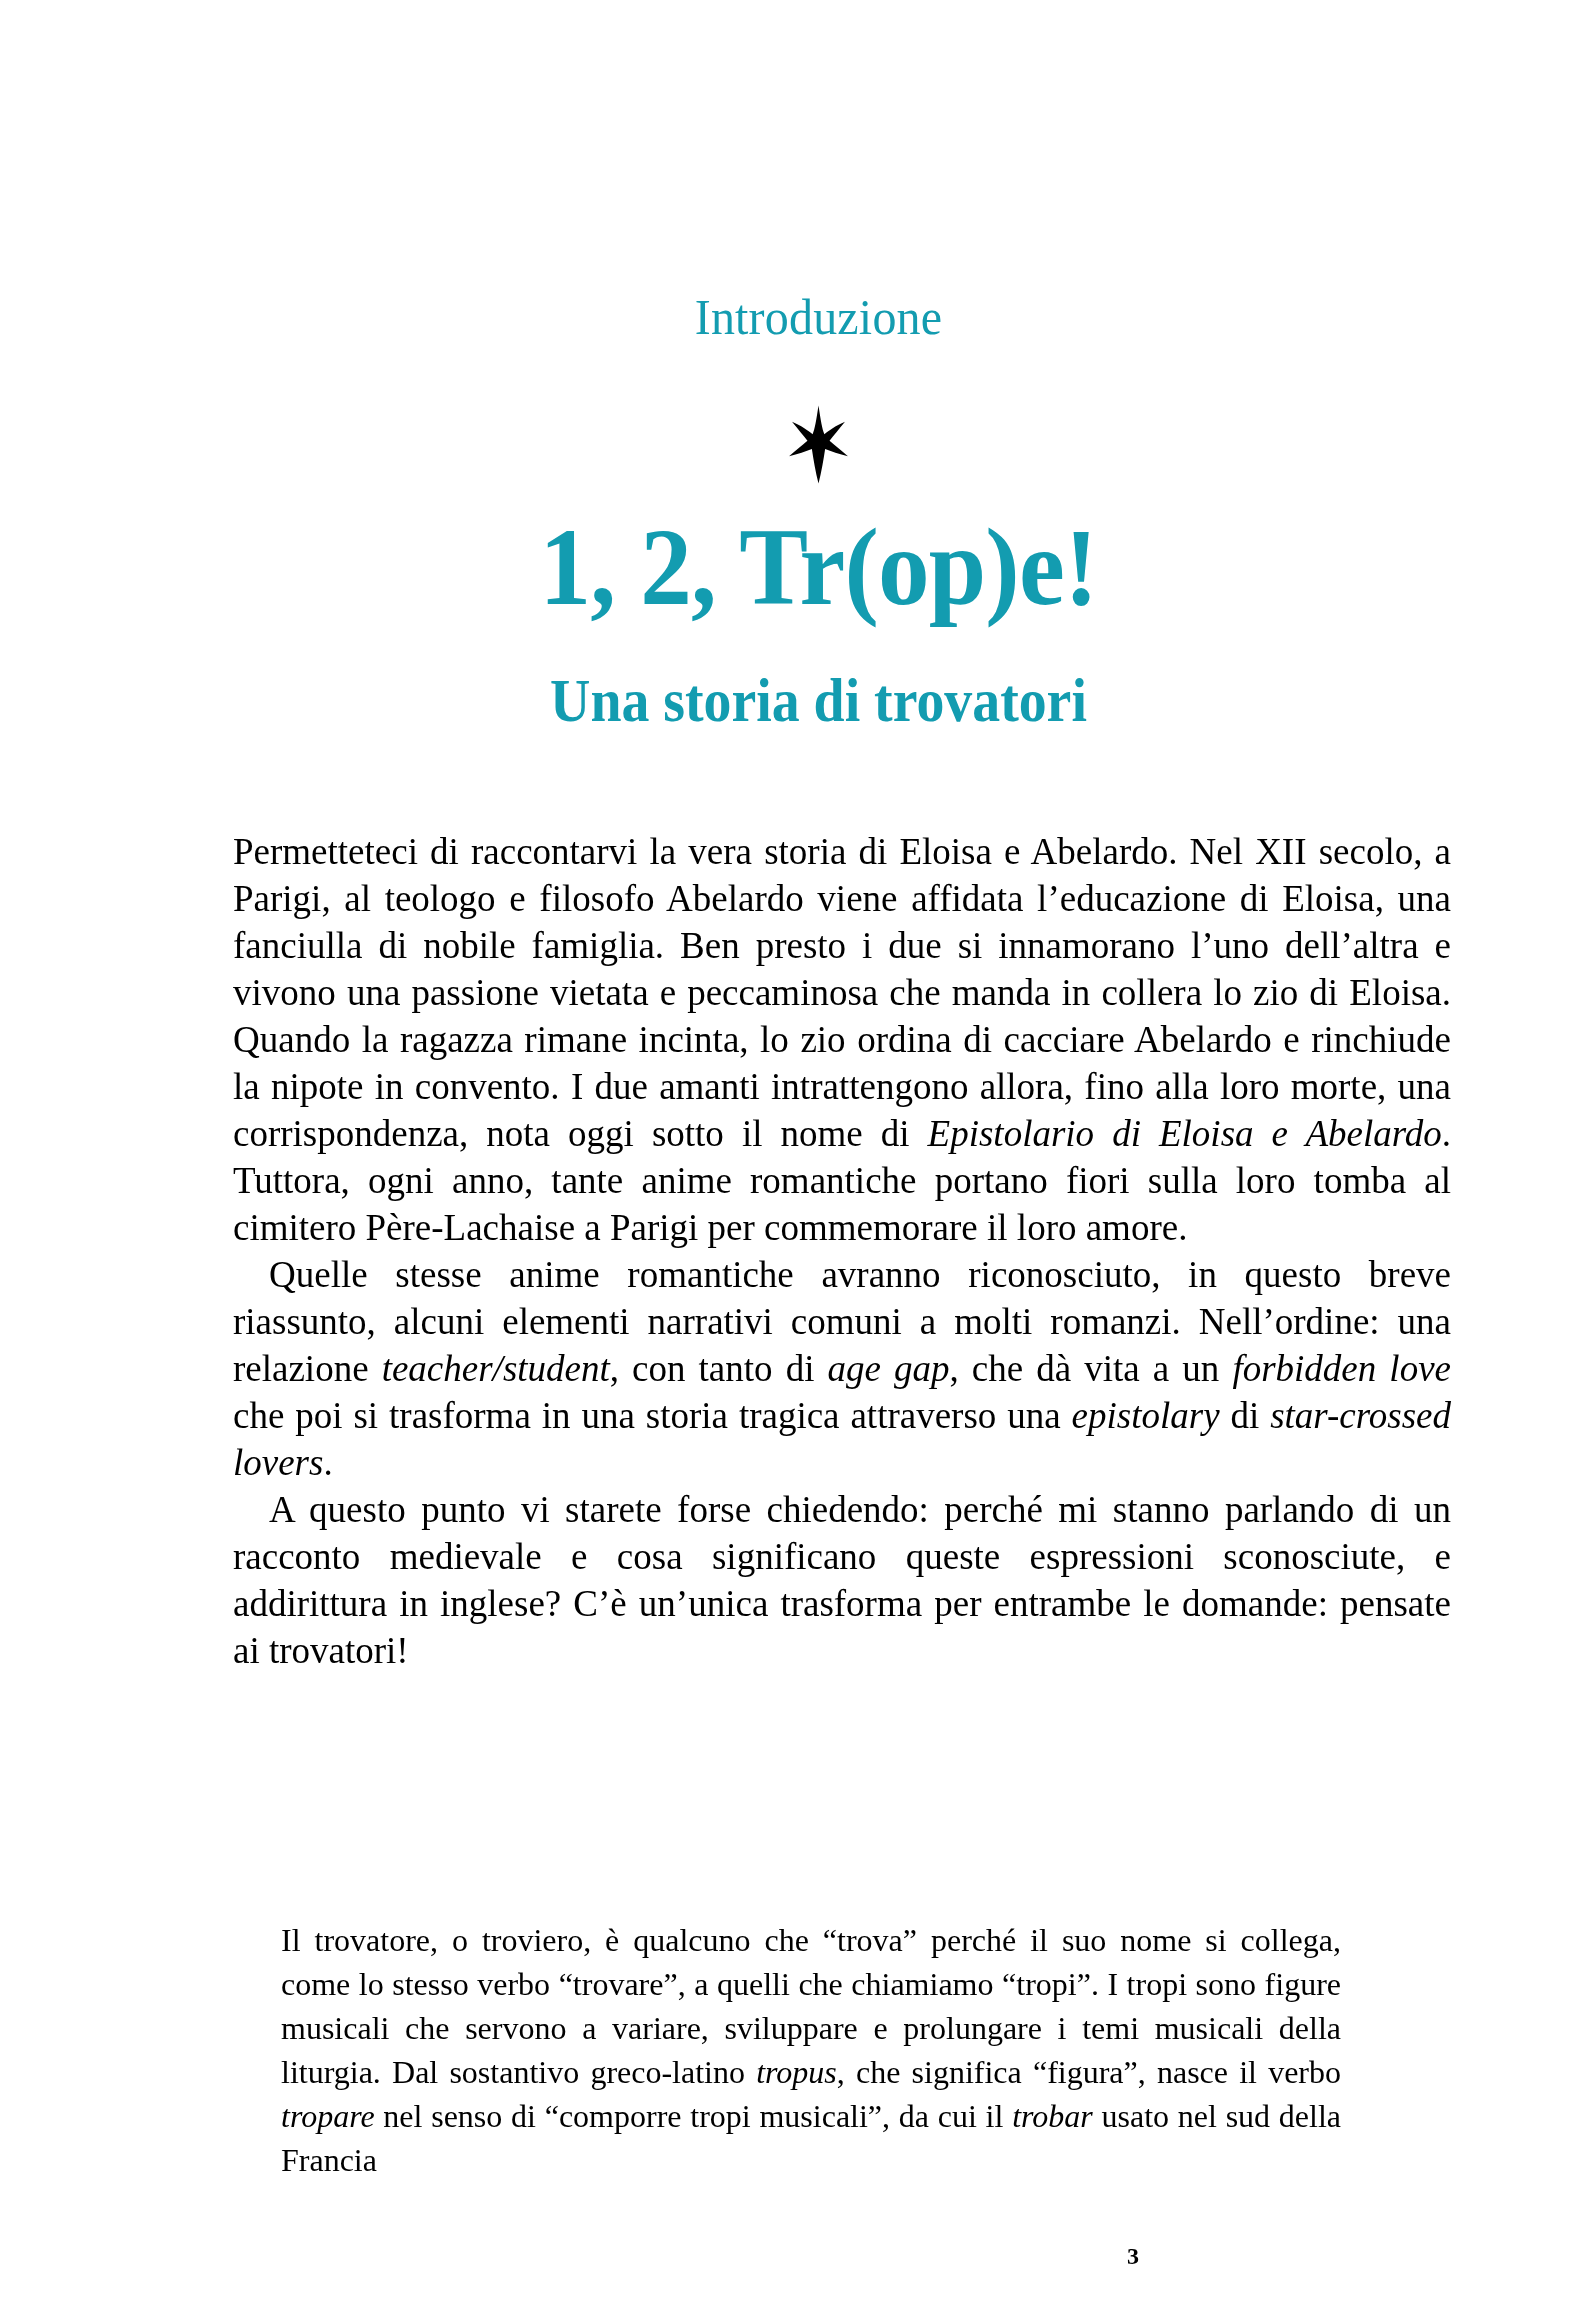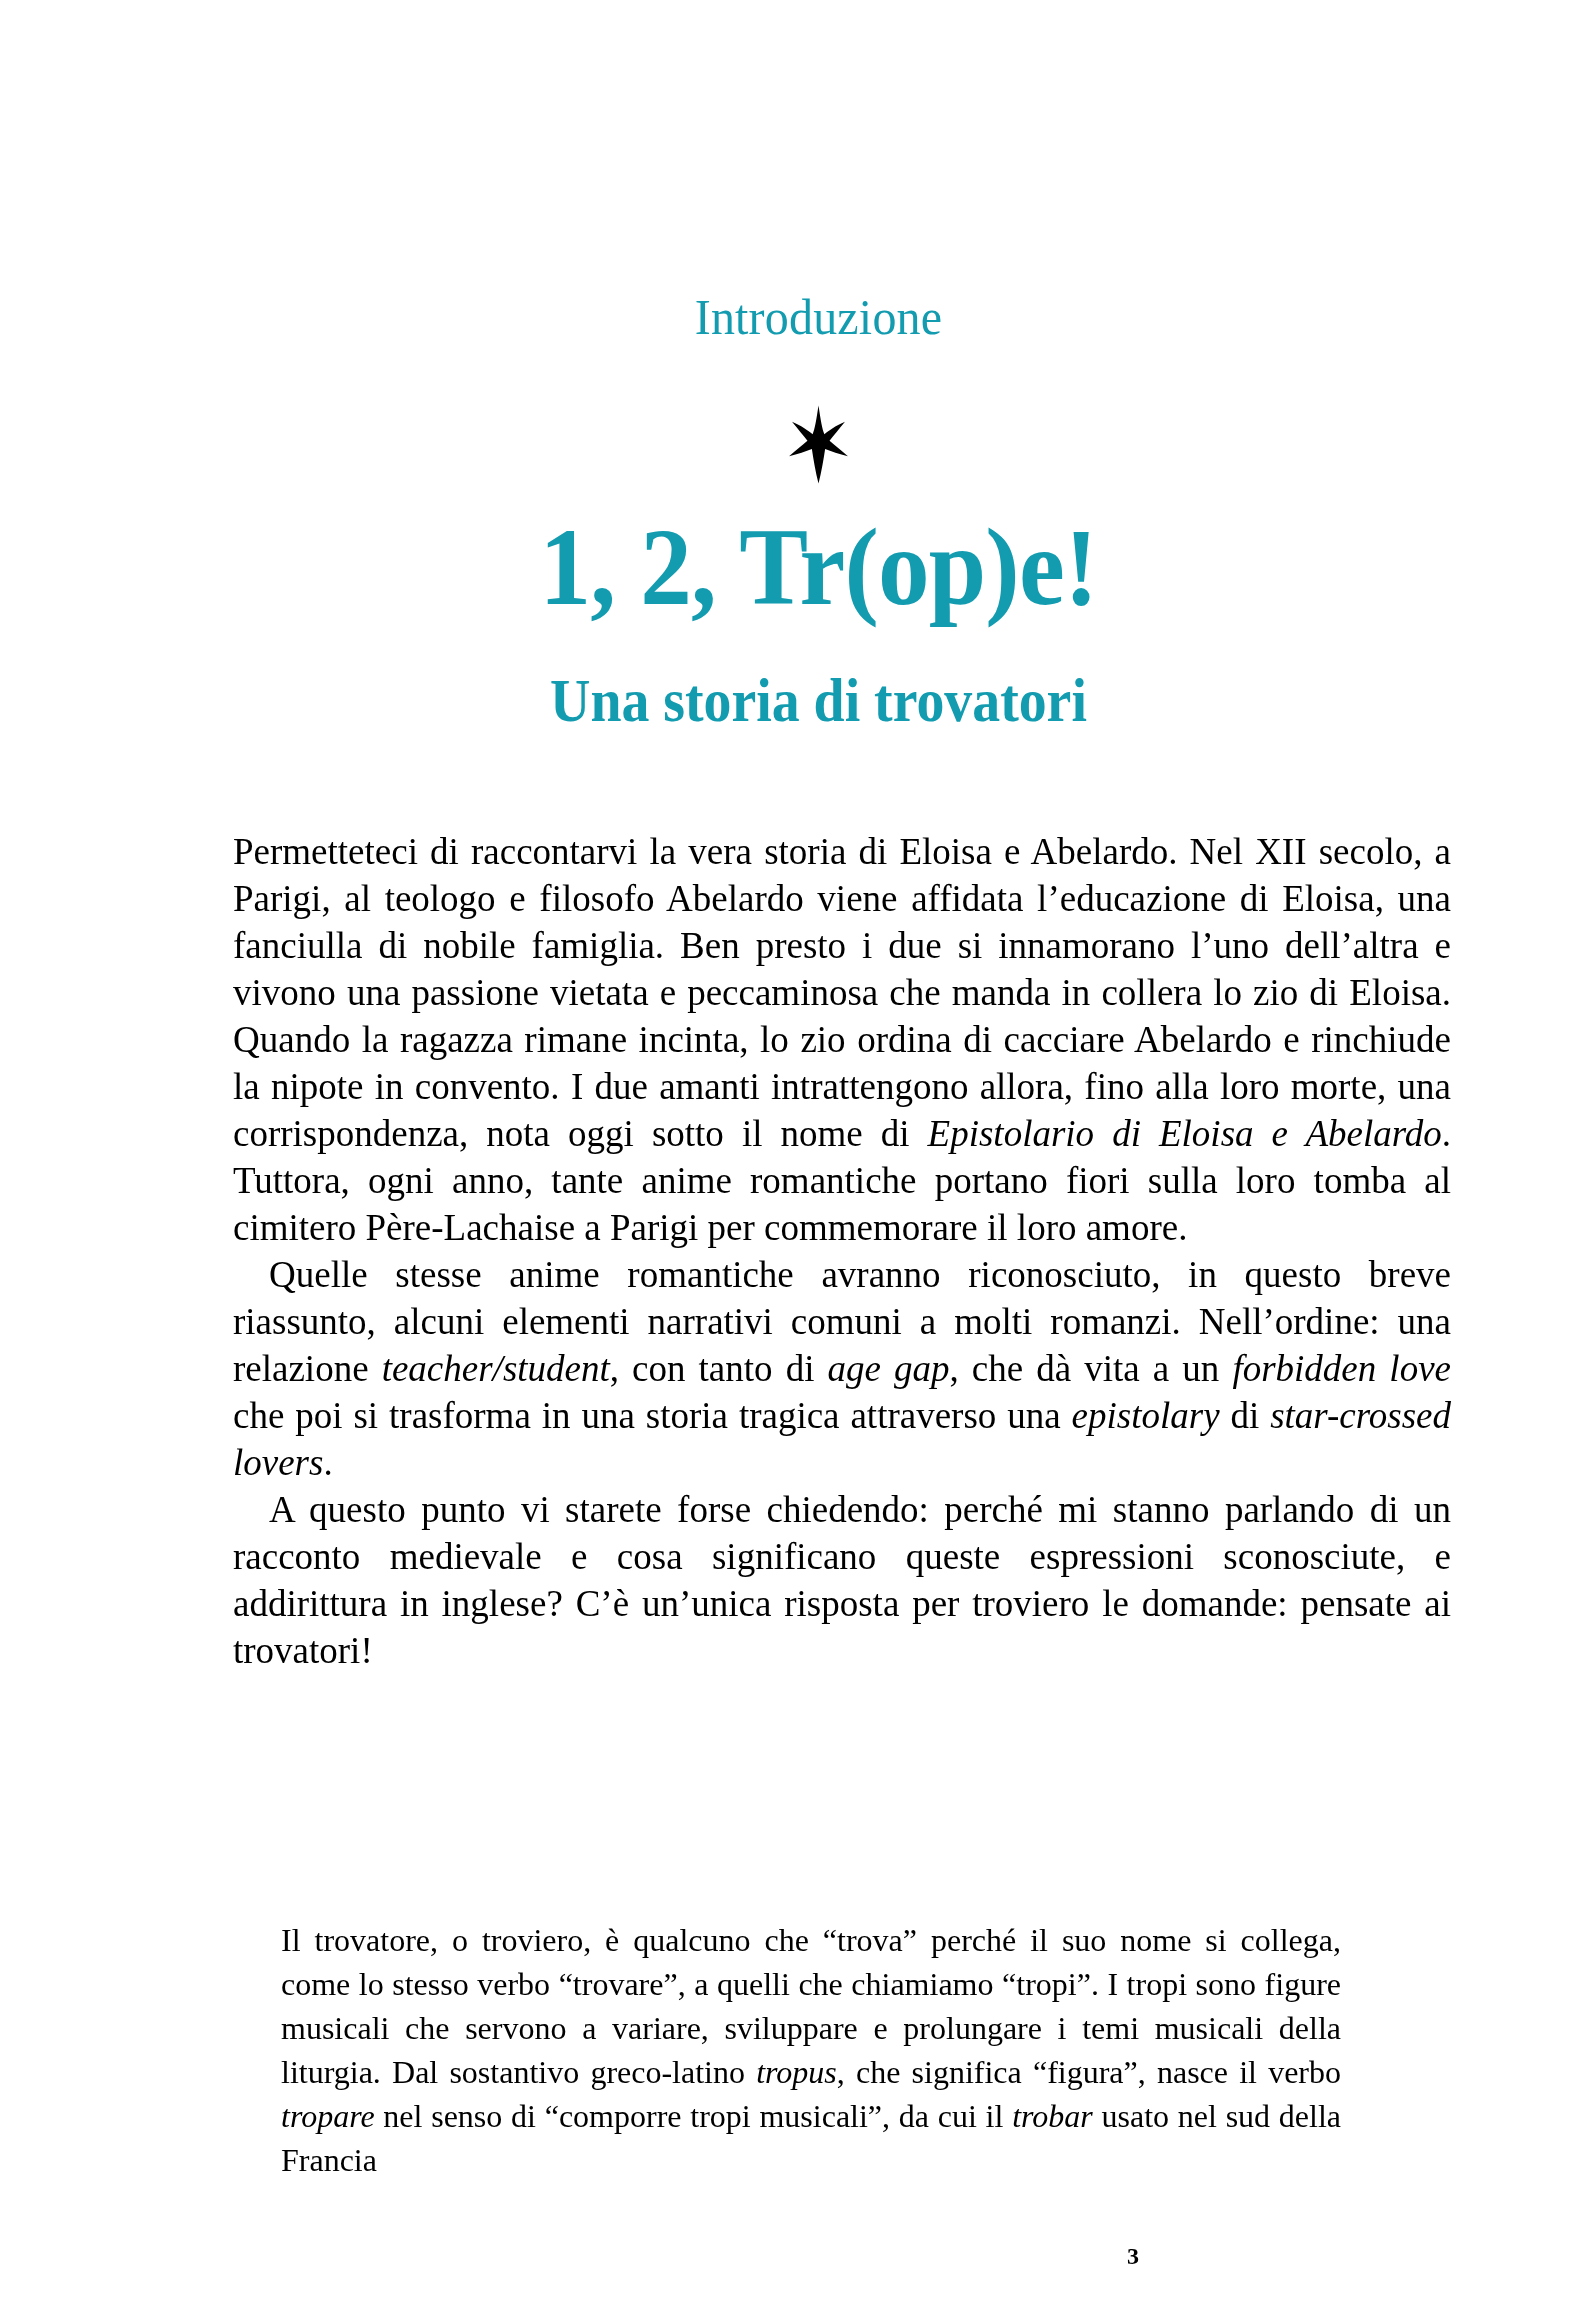--- a/index.html
+++ b/index.html
@@ -167,21 +167,21 @@
     </div>
 
     <div class="main-title">1, 2, Tr(op)e!</div>
 
     <div class="sub-title">Una storia di trovatori</div>
   </div>
 
   <div class="body-col">
     <p class="para"><span>Permetteteci di raccontarvi la vera storia di Eloisa e Abelardo. Nel XII secolo, a Parigi, al teologo e filosofo Abelardo viene affidata l’educazione di Eloisa, una fanciulla di nobile famiglia. Ben presto i due si innamorano l’uno dell’altra e vivono una passione vietata e peccaminosa che manda in collera lo zio di Eloisa. Quando la ragazza rimane incinta, lo zio ordina di cacciare Abelardo e rinchiude la nipote in convento. I due amanti intrattengono allora, fino alla loro morte, una corrispondenza, nota oggi sotto il nome di </span><em>Epistolario di Eloisa e Abelardo</em><span>. Tuttora, ogni anno, tante anime romantiche portano fiori sulla loro tomba al cimitero Père-Lachaise a Parigi per commemorare il loro amore.</span></p>
     <p class="para"><span>Quelle stesse anime romantiche avranno riconosciuto, in questo breve riassunto, alcuni elementi narrativi comuni a molti romanzi. Nell’ordine: una relazione </span><em>teacher/student</em><span>, con tanto di </span><em>age gap</em><span>, che dà vita a un </span><em>forbidden love</em><span> che poi si trasforma in una storia tragica attraverso una </span><em>epistolary</em><span> di </span><em>star-crossed lovers</em><span>.</span></p>
-    <p class="para"><span>A questo punto vi starete forse chiedendo: perché mi stanno parlando di un racconto medievale e cosa significano queste espressioni sconosciute, e addirittura in inglese? C’è un’unica risposta per troviero le domande: pensate ai trovatori!</span></p>
+    <p class="para"><span>A questo punto vi starete forse chiedendo: perché mi stanno parlando di un racconto medievale e cosa significano queste espressioni sconosciute, e addirittura in inglese? C’è un’unica trasforma per entrambe le domande: pensate ai trovatori!</span></p>
   </div>
 
   <div class="quote-block">
     <p><span>Il trovatore, o troviero, è qualcuno che “trova” perché il suo nome si collega, come lo stesso verbo “trovare”, a quelli che chiamiamo “tropi”. I tropi sono figure musicali che servono a variare, sviluppare e prolungare i temi musicali della liturgia. Dal sostantivo greco-latino </span><em>tropus</em><span>, che significa “figura”, nasce il verbo </span><em>tropare</em><span> nel senso di “comporre tropi musicali”, da cui il </span><em>trobar</em><span> usato nel sud della Francia</span></p>
   </div>
 
   <div class="folio">3</div>
 
 </div>
 

